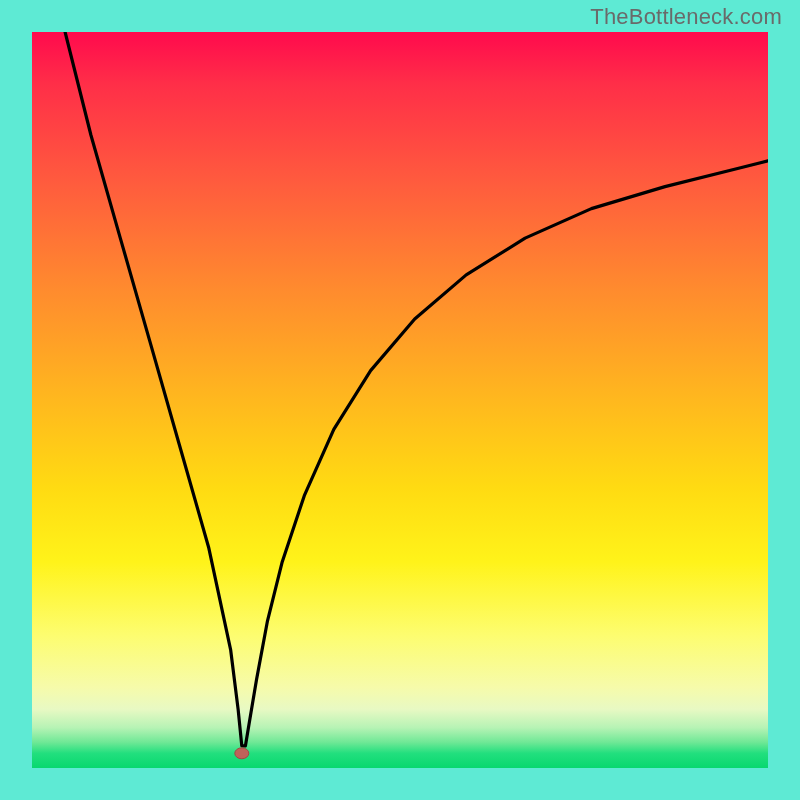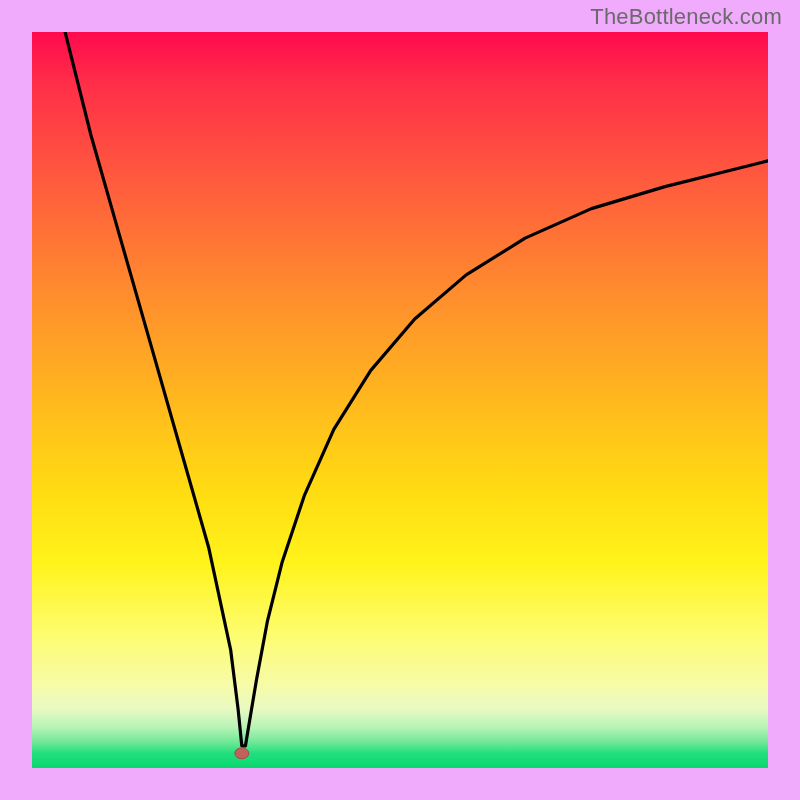--- a/index.html
+++ b/index.html
@@ -8,21 +8,21 @@
     width: 800px;
     height: 800px;
     background: #000000;
     font-family: Arial, Helvetica, sans-serif;
     overflow: hidden;
   }
   .frame {
     position: relative;
     width: 800px;
     height: 800px;
-    background: #f0abfc;
+    background: #5eead4;
   }
   .watermark {
     position: absolute;
     top: 4px;
     right: 18px;
     color: #6a6a6a;
     font-size: 22px;
     font-weight: 500;
     letter-spacing: 0.2px;
     user-select: none;

